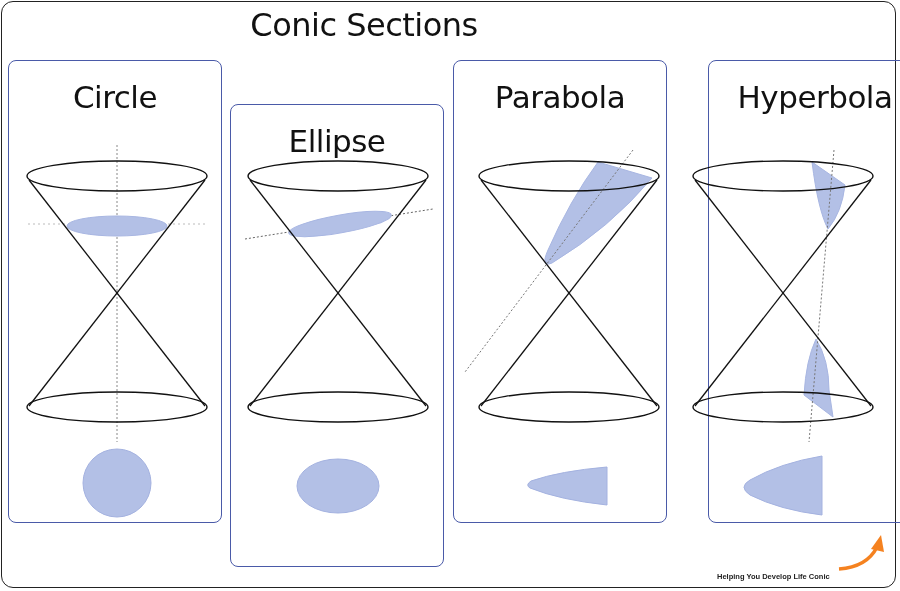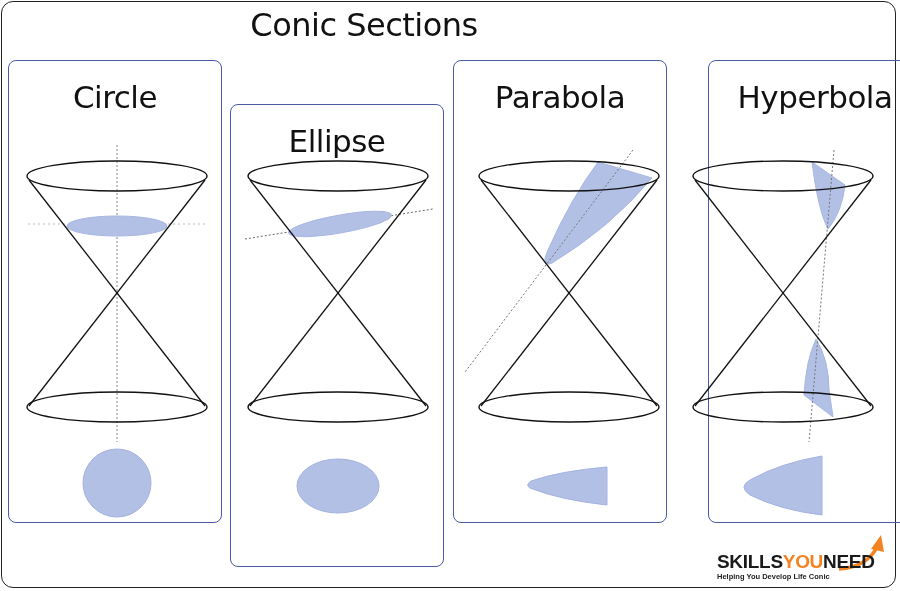--- a/index.html
+++ b/index.html
@@ -78,17 +78,14 @@
     <use href="#cone" x="783" y="0"></use>
     <path d="M822,456 L822,515 Q780,510 750,495 Q738,487 750,480 Q780,463 822,456 Z" fill="#b3c0e6" stroke="#a4b2e0" stroke-width="1"></path>
   </g>
 </svg>
 
 <div class="logo">
   <svg class="logo-arrow" width="50" height="38" viewBox="0 0 50 38">
     <path d="M2,34 Q30,32 40,12" fill="none" stroke="#f58220" stroke-width="3.5"></path>
     <polygon points="34,14 44,0 47,17" fill="#f58220"></polygon>
   </svg>
-  <div class="logo-main">
-    <span class="a">SKILLS</span><span class="b">YOU</span><span class="a">NEED</span>
-  </div>
   <div class="logo-tag">Helping You Develop Life Conic</div>
 </div>
 
 </body></html>

